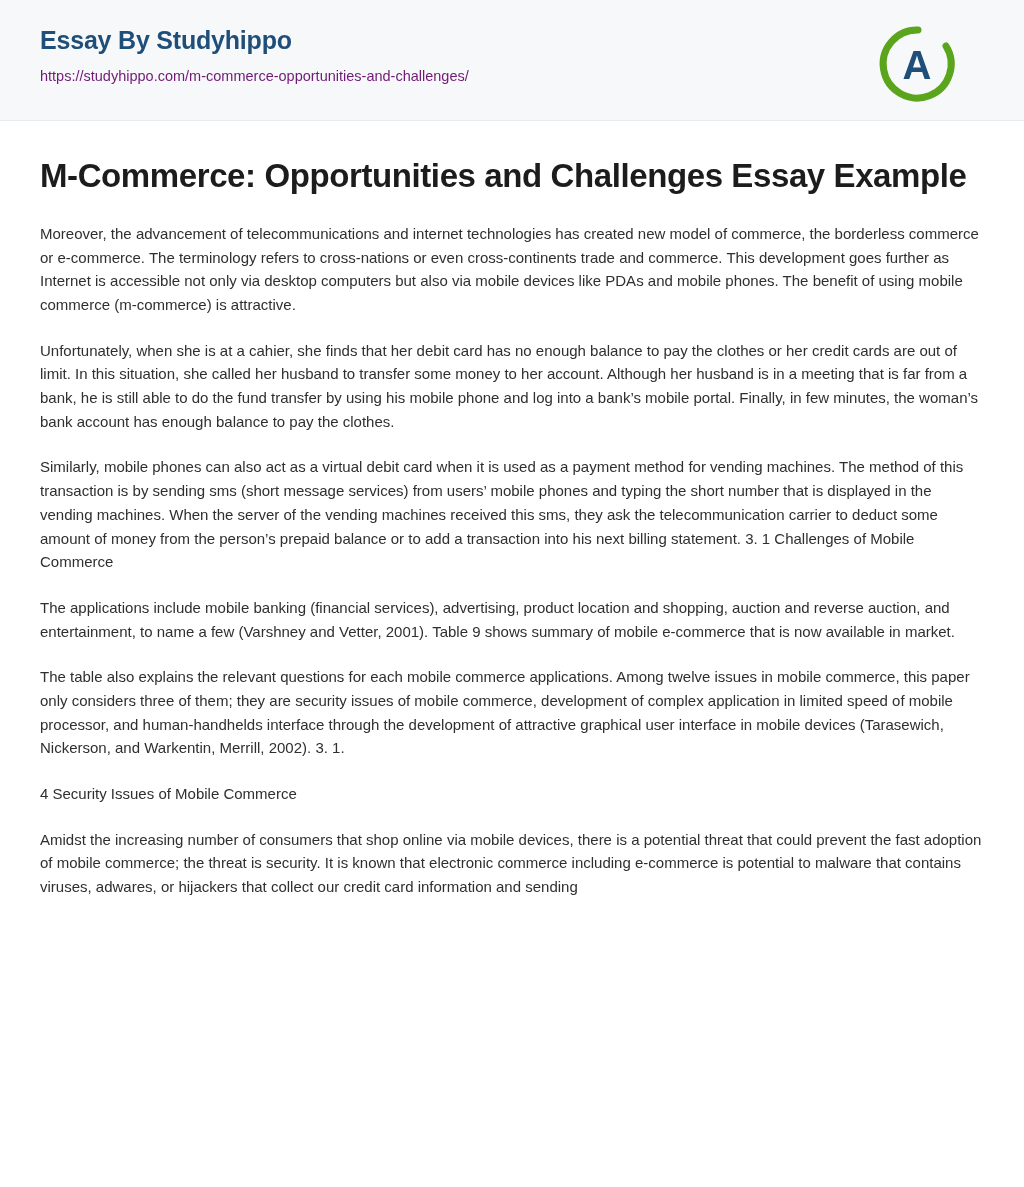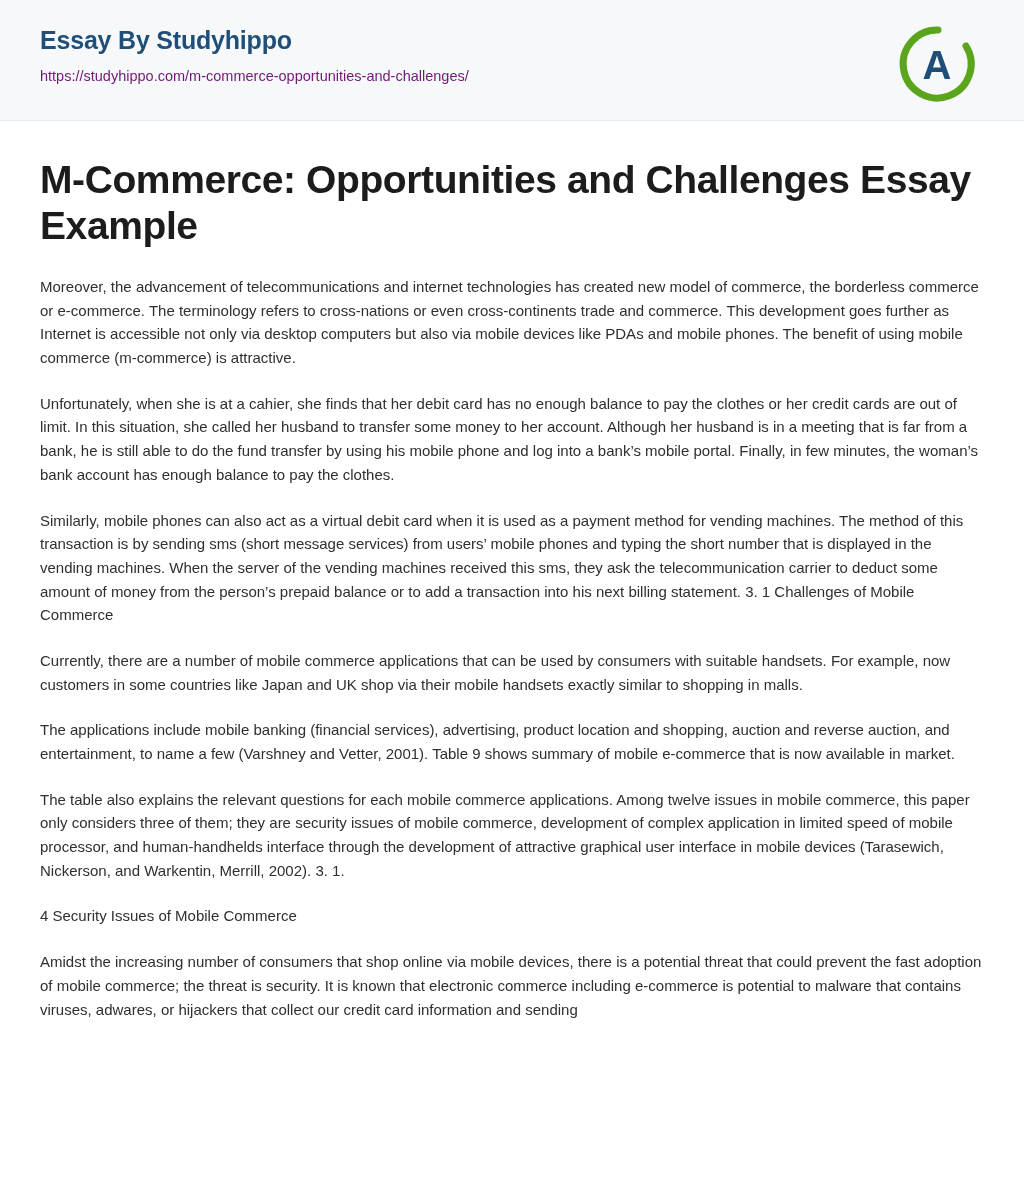--- a/index.html
+++ b/index.html
@@ -17,21 +17,21 @@
   .page {
     width: 1024px;
     position: relative;
     overflow: hidden;
   }
 
   
   .header {
     background: #f7f8fa;
     border-bottom: 1px solid #e8eaee;
-    padding: 28px 40px 22px 40px;
+    padding: 28px 60px 22px 40px;
     display: flex;
     align-items: flex-start;
     justify-content: space-between;
     height: 70px;
     box-sizing: content-box;
   }
   .brand-block {
     display: flex;
     flex-direction: column;
     gap: 16px;
@@ -57,21 +57,21 @@
     justify-content: center;
     margin-top: -6px;
     margin-right: 4px;
   }
 
   
   .article {
     padding: 36px 40px 40px 40px;
   }
   .article-title {
-    font-size: 39px;
+    font-size: 33px;
     line-height: 1.18;
     font-weight: bold;
     color: #1c1c1c;
     margin: 0 0 26px 0;
     letter-spacing: -0.4px;
   }
   .para {
     font-size: 15px;
     line-height: 1.58;
     color: #2f2f2f;
@@ -98,20 +98,19 @@
       </svg>
     </div>
   </div>
 
   <div class="article">
     <h1 class="article-title">M-Commerce: Opportunities and Challenges Essay Example</h1>
 
     <p class="para">Moreover, the advancement of telecommunications and internet technologies has created new model of commerce, the borderless commerce or e-commerce. The terminology refers to cross-nations or even cross-continents trade and commerce. This development goes further as Internet is accessible not only via desktop computers but also via mobile devices like PDAs and mobile phones. The benefit of using mobile commerce (m-commerce) is attractive.</p>
     <p class="para">Unfortunately, when she is at a cahier, she finds that her debit card has no enough balance to pay the clothes or her credit cards are out of limit. In this situation, she called her husband to transfer some money to her account. Although her husband is in a meeting that is far from a bank, he is still able to do the fund transfer by using his mobile phone and log into a bank’s mobile portal. Finally, in few minutes, the woman’s bank account has enough balance to pay the clothes.</p>
     <p class="para">Similarly, mobile phones can also act as a virtual debit card when it is used as a payment method for vending machines. The method of this transaction is by sending sms (short message services) from users’ mobile phones and typing the short number that is displayed in the vending machines. When the server of the vending machines received this sms, they ask the telecommunication carrier to deduct some amount of money from the person’s prepaid balance or to add a transaction into his next billing statement. 3. 1 Challenges of Mobile Commerce</p>
-    <p class="para">Currently, there are a number of mobile commerce applications that can be used by consumers with suitable handsets. For example, now customers in some countries like Japan and UK shop via their mobile handsets exactly similar to shopping in malls.</p>
     <p class="para">The applications include mobile banking (financial services), advertising, product location and shopping, auction and reverse auction, and entertainment, to name a few (Varshney and Vetter, 2001). Table 9 shows summary of mobile e-commerce that is now available in market.</p>
     <p class="para">The table also explains the relevant questions for each mobile commerce applications. Among twelve issues in mobile commerce, this paper only considers three of them; they are security issues of mobile commerce, development of complex application in limited speed of mobile processor, and human-handhelds interface through the development of attractive graphical user interface in mobile devices (Tarasewich, Nickerson, and Warkentin, Merrill, 2002). 3. 1.</p>
     <p class="para">4 Security Issues of Mobile Commerce</p>
     <p class="para">Amidst the increasing number of consumers that shop online via mobile devices, there is a potential threat that could prevent the fast adoption of mobile commerce; the threat is security. It is known that electronic commerce including e-commerce is potential to malware that contains viruses, adwares, or hijackers that collect our credit card information and sending</p>
   </div>
 
 </div>
 
 </body></html>

